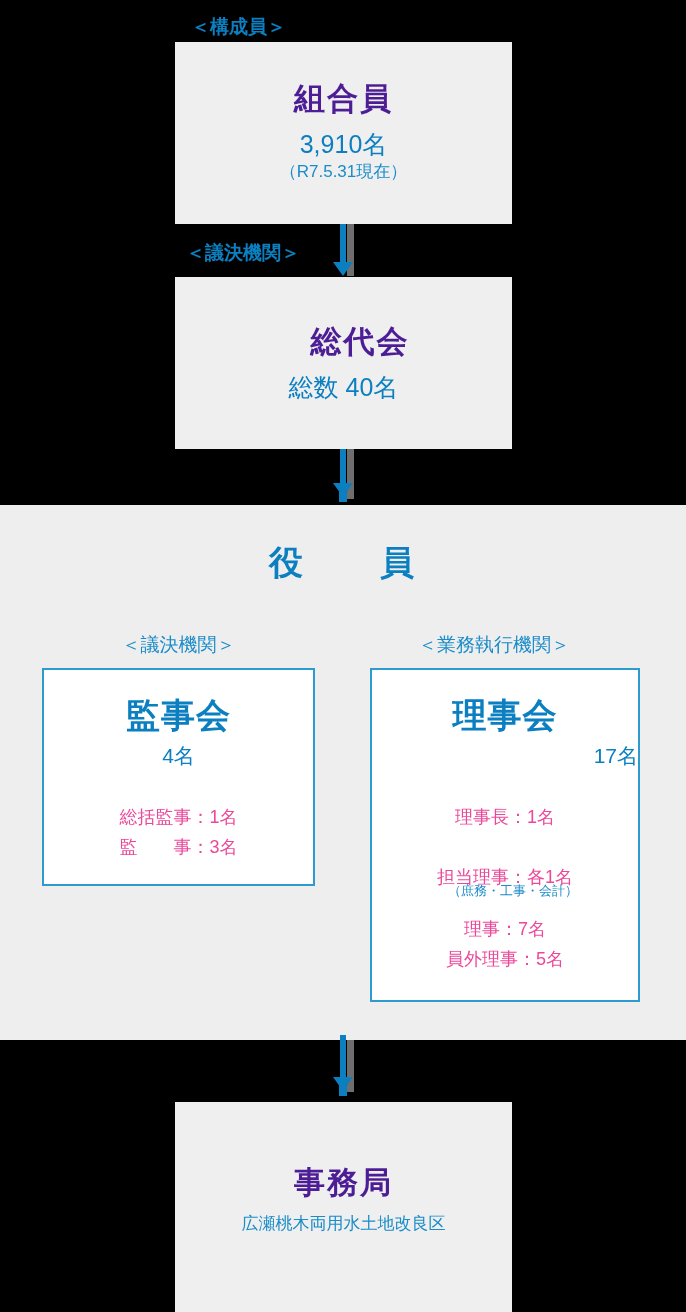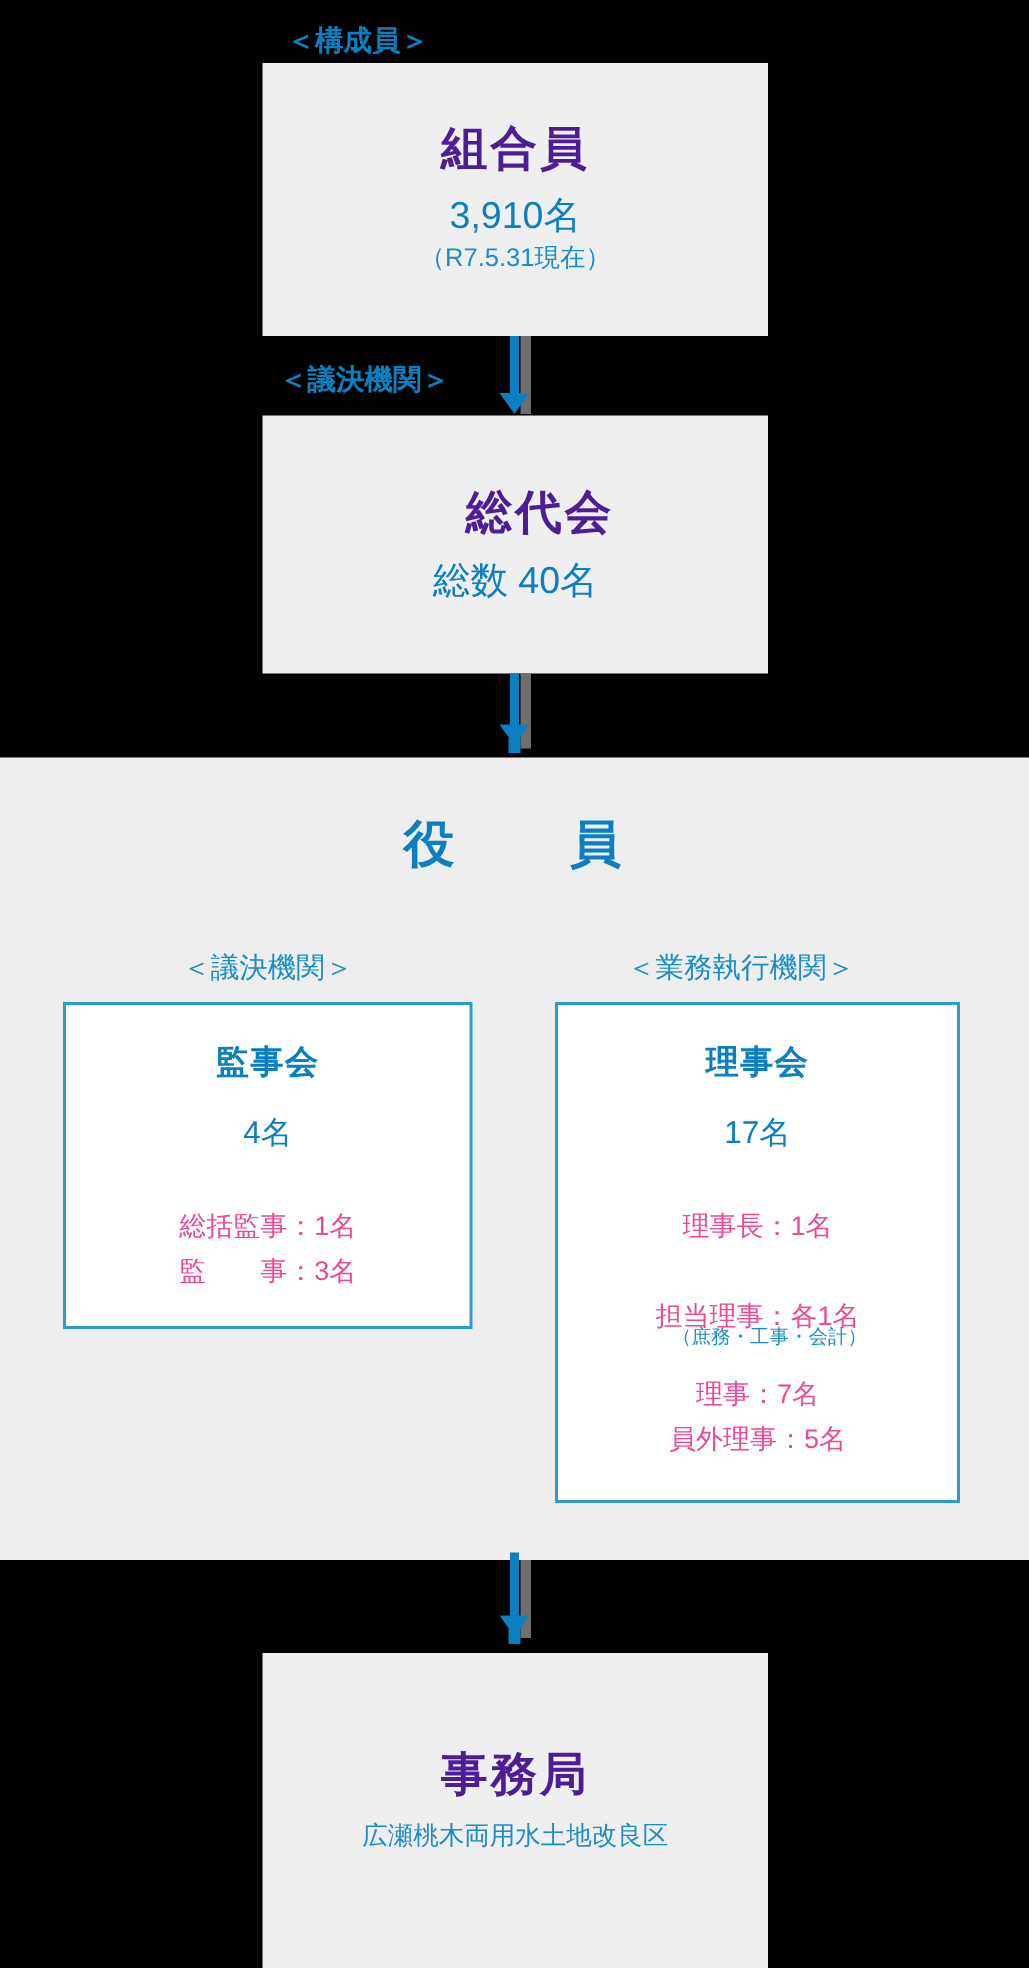--- a/index.html
+++ b/index.html
@@ -47,21 +47,21 @@
     text-align: center;
   }
   .title-xl {
     font-size: 31px;
     font-weight: bold;
     letter-spacing: 2px;
     line-height: 1.25;
     color: #4c1d95;
   }
   .title-lg {
-    font-size: 22px;
+    font-size: 34px;
     font-weight: bold;
     letter-spacing: 1px;
     line-height: 1.25;
     color: #0b7fc0;
   }
   .sub-lg {
     font-size: 25px;
     line-height: 1.3;
     color: #0b7fc0;
   }
@@ -182,21 +182,21 @@
   <div class="box-inner title-lg" style="top:24px;">監事会</div>
   <div class="box-inner sub-md" style="top:72px;">4名</div>
   <div class="box-inner detail-line" style="top:134px;">総括監事：1名</div>
   <div class="box-inner detail-line" style="top:164px;">監　　事：3名</div>
 </div>
 
 <div class="caption-light" style="left:370px; top:632px; width:248px;">＜業務執行機関＞</div>
 
 <div class="box box-outline" style="left:370px; top:668px; width:270px; height:334px;">
   <div class="box-inner title-lg" style="top:24px;">理事会</div>
-  <div class="box-inner sub-md" style="top:72px;">17名</div>
+  <div class="box-inner sub-md" style="top:72px;text-align:right;">17名</div>
   <div class="box-inner detail-line" style="top:134px;">理事長：1名</div>
   <div class="box-inner detail-line" style="top:194px;">担当理事：各1名</div>
   <div class="box-inner detail-line-sm" style="top:211px;padding-left:16px;">（庶務・工事・会計）</div>
   <div class="box-inner detail-line" style="top:246px;">理事：7名</div>
   <div class="box-inner detail-line" style="top:276px;">員外理事：5名</div>
 </div>
 
 <div class="connector-shadow" style="left:347px; top:1040px; height:52px;"></div>
 <div class="connector" style="left:340px; top:1035px; height:44px;"></div>
 <div class="arrowhead" style="left:333px; top:1077px;"></div>

